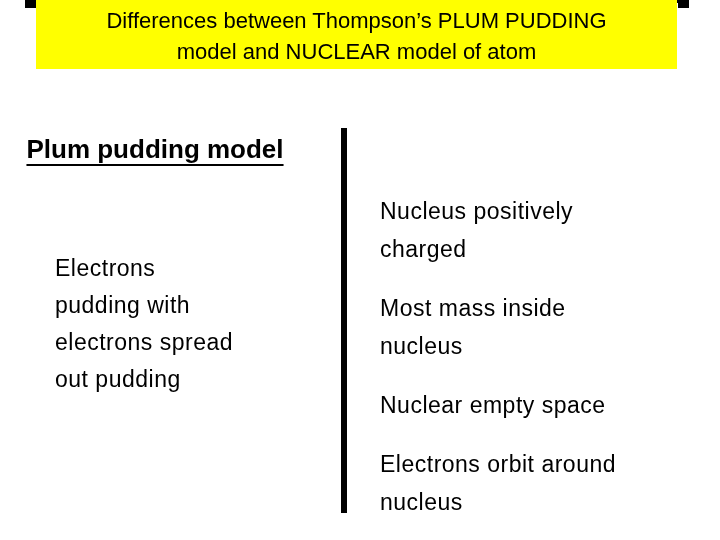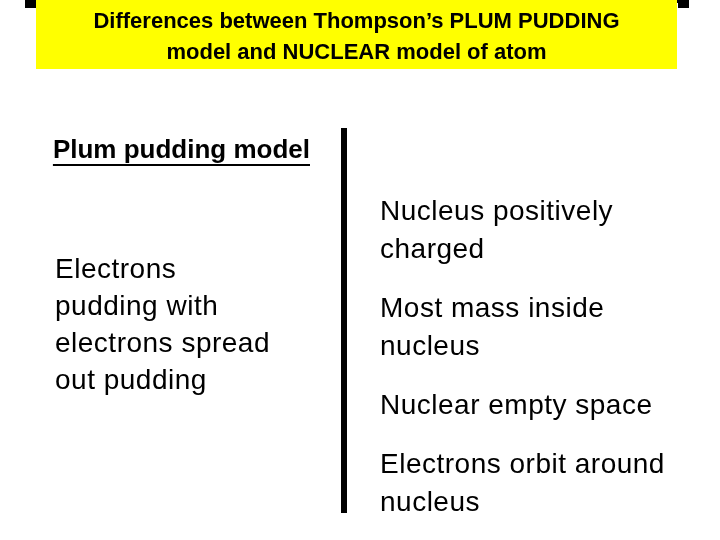--- a/index.html
+++ b/index.html
@@ -24,53 +24,53 @@
   .frag-right-v { left: 678px; top: 0; width: 11px; height: 8px; }
 
   .title-box {
     position: absolute;
     left: 36px;
     top: 0;
     width: 641px;
     height: 69px;
     background: #ffff00;
     text-align: center;
-    font-weight: bold;
+    font-weight: normal;
     font-size: 22px;
     line-height: 31px;
     padding-top: 5px;
     box-sizing: border-box;
   }
 
   .divider {
     position: absolute;
     left: 341px;
     top: 128px;
     width: 6px;
     height: 385px;
     background: #000000;
   }
 
   .col-header {
     position: absolute;
     top: 134px;
     width: 310px;
-    text-align: right;
+    text-align: center;
     font-size: 26px;
     font-weight: bold;
     text-decoration: underline;
     text-decoration-thickness: 2px;
     text-underline-offset: 6px;
   }
   .col-header.left  { left: 0; }
   .col-header.right { left: 347px; }
 
   .body-text {
     position: absolute;
-    font-size: 28px;
+    font-size: 23px;
     letter-spacing: 0.5px;
   }
   .left-body {
     left: 55px;
     top: 250px;
     line-height: 37px;
   }
   .right-body {
     left: 380px;
     top: 192px;

